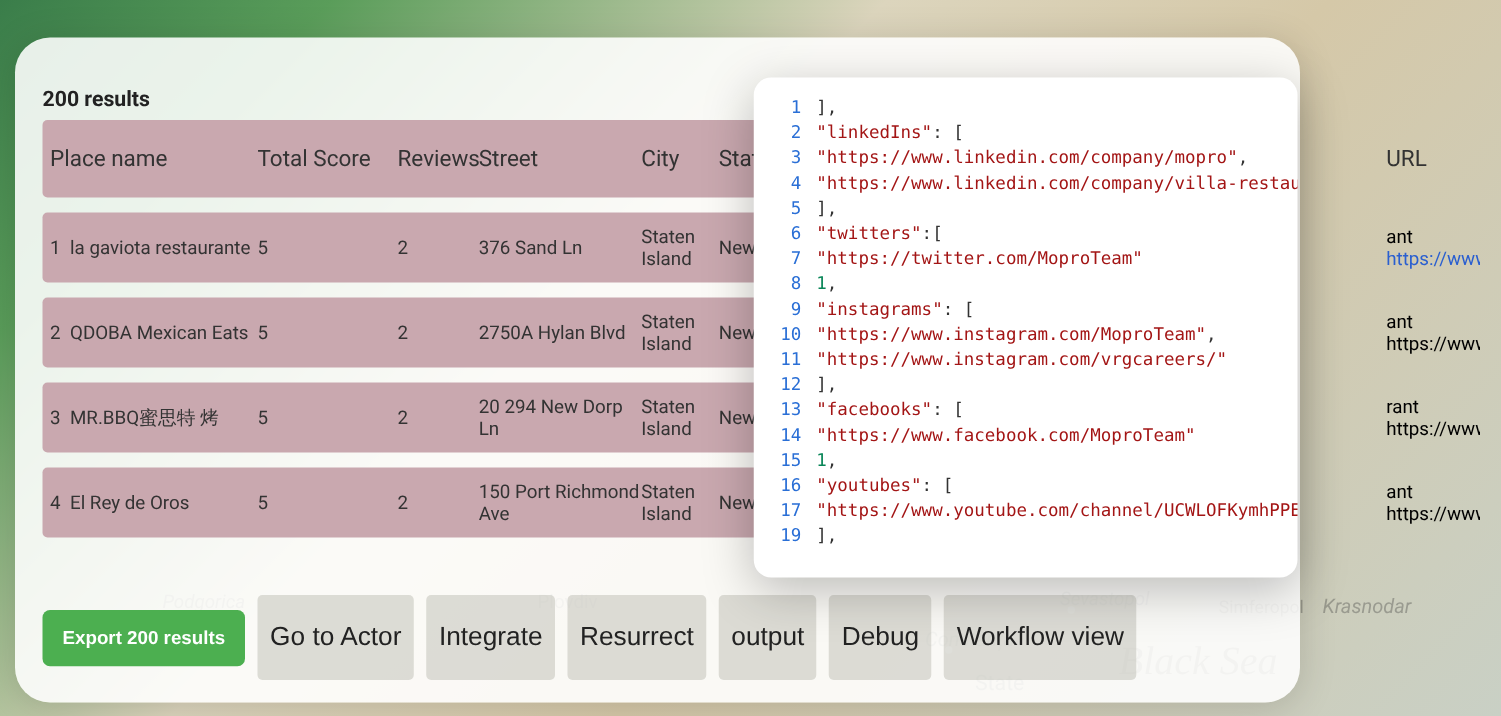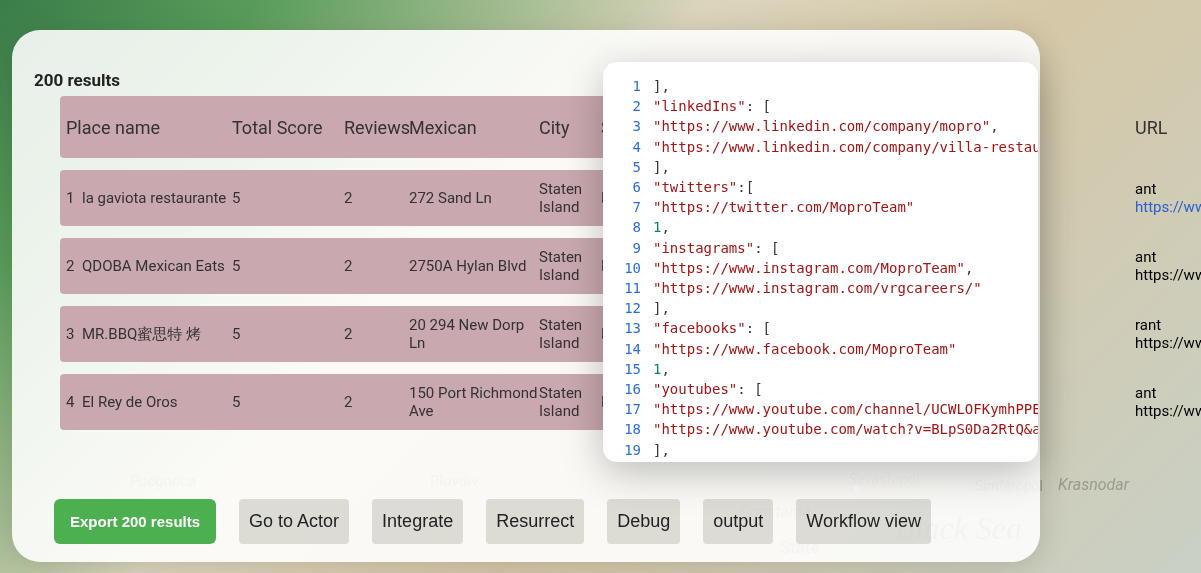--- a/index.html
+++ b/index.html
@@ -55,21 +55,20 @@
 .header-links { font-size: 16px; font-family: Liberation Serif, serif; }
 .header-links a { color: #2a5fd0; text-decoration: none; }
 .header-links span { color: #2a5fd0; margin-left: 4px; }
 
 .table { width: 100%; }
 .thead, .trow {
   display: grid;
   grid-template-columns: 166px 112px 65px 130px 62px 82px 452px 75px;
   align-items: center;
   font-size: 15px;
-  margin-left: 26px;
 }
 .thead {
   background: #c9a8af;
   color: #333;
   font-size: 18px;
   height: 62px;
   border-radius: 4px;
   margin-bottom: 12px;
   padding: 0 6px;
 }
@@ -88,39 +87,38 @@
 .c-name .idx { width: 14px; margin-right: 2px; }
 .c-url a { color: #2a5fd0; text-decoration: none; }
 .c-url span { color: #000000; }
 
 .toolbar {
   position: absolute;
   left: 22px;
   bottom: 18px;
   display: flex;
   align-items: center;
-  gap: 23px;
-  margin-left: 20px;
+  gap: 10px;
 }
 .btn-export {
   background: #4caf50;
   color: #fff;
   border: none;
   border-radius: 6px;
   padding: 14px 16px;
   font-size: 15px;
   font-weight: 700;
   cursor: pointer;
 }
 .btn-ghost {
   background: rgba(190,190,180,0.5);
   border: none;
   border-radius: 4px;
-  padding: 12px 10px;
-  font-size: 18px;
+  padding: 22px 10px;
+  font-size: 21px;
   color: #222;
   cursor: pointer;
 }
 
 .popover {
   position: absolute;
   left: 603px;
   top: 62px;
   width: 435px;
   height: 400px;
@@ -163,35 +161,35 @@
       <span>View as</span>
       <a href="#">JSON</a>
     </div>
   </div>
 
   <div class="table">
     <div class="thead">
       <div>Place name</div>
       <div>Total Score</div>
       <div>Reviews</div>
-      <div>Mexican</div>
+      <div>Street</div>
       <div>City</div>
       <div>State</div>
       <div>C</div>
       <div>URL</div>
     </div>
     <div id="tbody">
         <div class="trow">
           <div class="c-name">
             <span class="idx">1</span>
             <span>la gaviota restaurante</span>
           </div>
           <div>5</div>
           <div>2</div>
-          <div>272 Sand Ln</div>
+          <div>376 Sand Ln</div>
           <div>Staten Island</div>
           <div>New York</div>
           <div></div>
           <div class="c-url"><span>ant </span><a href="#">https://www.g......</a></div>
         </div>
         <div class="trow">
           <div class="c-name">
             <span class="idx">2</span>
             <span>QDOBA Mexican Eats</span>
           </div>
@@ -230,22 +228,22 @@
           <div class="c-url"><span>ant https://www.g......</span></div>
         </div>
       </div>
   </div>
 
   <div class="toolbar">
     <button class="btn-export">Export 200 results</button>
     <button class="btn-ghost">Go to Actor</button>
     <button class="btn-ghost">Integrate</button>
     <button class="btn-ghost">Resurrect</button>
+    <button class="btn-ghost">output</button>
     <button class="btn-ghost">Debug</button>
-    <button class="btn-ghost">output</button>
     <button class="btn-ghost">Workflow view</button>
   </div>
 
 </div>
 
 <div class="popover" id="code">
     <div class="code-line"><span class="ln">1</span><span class="tok-punc">],</span></div>
     <div class="code-line"><span class="ln">2</span><span class="tok-key">"linkedIns"</span><span class="tok-punc">: [</span></div>
     <div class="code-line"><span class="ln">3</span><span class="tok-str">"https://www.linkedin.com/company/mopro"</span><span class="tok-punc">,</span></div>
     <div class="code-line"><span class="ln">4</span><span class="tok-str">"https://www.linkedin.com/company/villa-restau</span></div>
@@ -255,15 +253,14 @@
     <div class="code-line"><span class="ln">8</span><span class="tok-num">1</span><span class="tok-punc">,</span></div>
     <div class="code-line"><span class="ln">9</span><span class="tok-key">"instagrams"</span><span class="tok-punc">: [</span></div>
     <div class="code-line"><span class="ln">10</span><span class="tok-str">"https://www.instagram.com/MoproTeam"</span><span class="tok-punc">,</span></div>
     <div class="code-line"><span class="ln">11</span><span class="tok-str">"https://www.instagram.com/vrgcareers/"</span></div>
     <div class="code-line"><span class="ln">12</span><span class="tok-punc">],</span></div>
     <div class="code-line"><span class="ln">13</span><span class="tok-key">"facebooks"</span><span class="tok-punc">: [</span></div>
     <div class="code-line"><span class="ln">14</span><span class="tok-str">"https://www.facebook.com/MoproTeam"</span></div>
     <div class="code-line"><span class="ln">15</span><span class="tok-num">1</span><span class="tok-punc">,</span></div>
     <div class="code-line"><span class="ln">16</span><span class="tok-key">"youtubes"</span><span class="tok-punc">: [</span></div>
     <div class="code-line"><span class="ln">17</span><span class="tok-str">"https://www.youtube.com/channel/UCWLOFKymhPPE</span></div>
-    <div class="code-line"><span class="ln">18</span><span class="tok-str">"https://www.youtube.com/watch?v=BLpS0Da2RtQ&amp;a</span></div>
     <div class="code-line"><span class="ln">19</span><span class="tok-punc">],</span></div>
   </div>
 
 </body></html>

